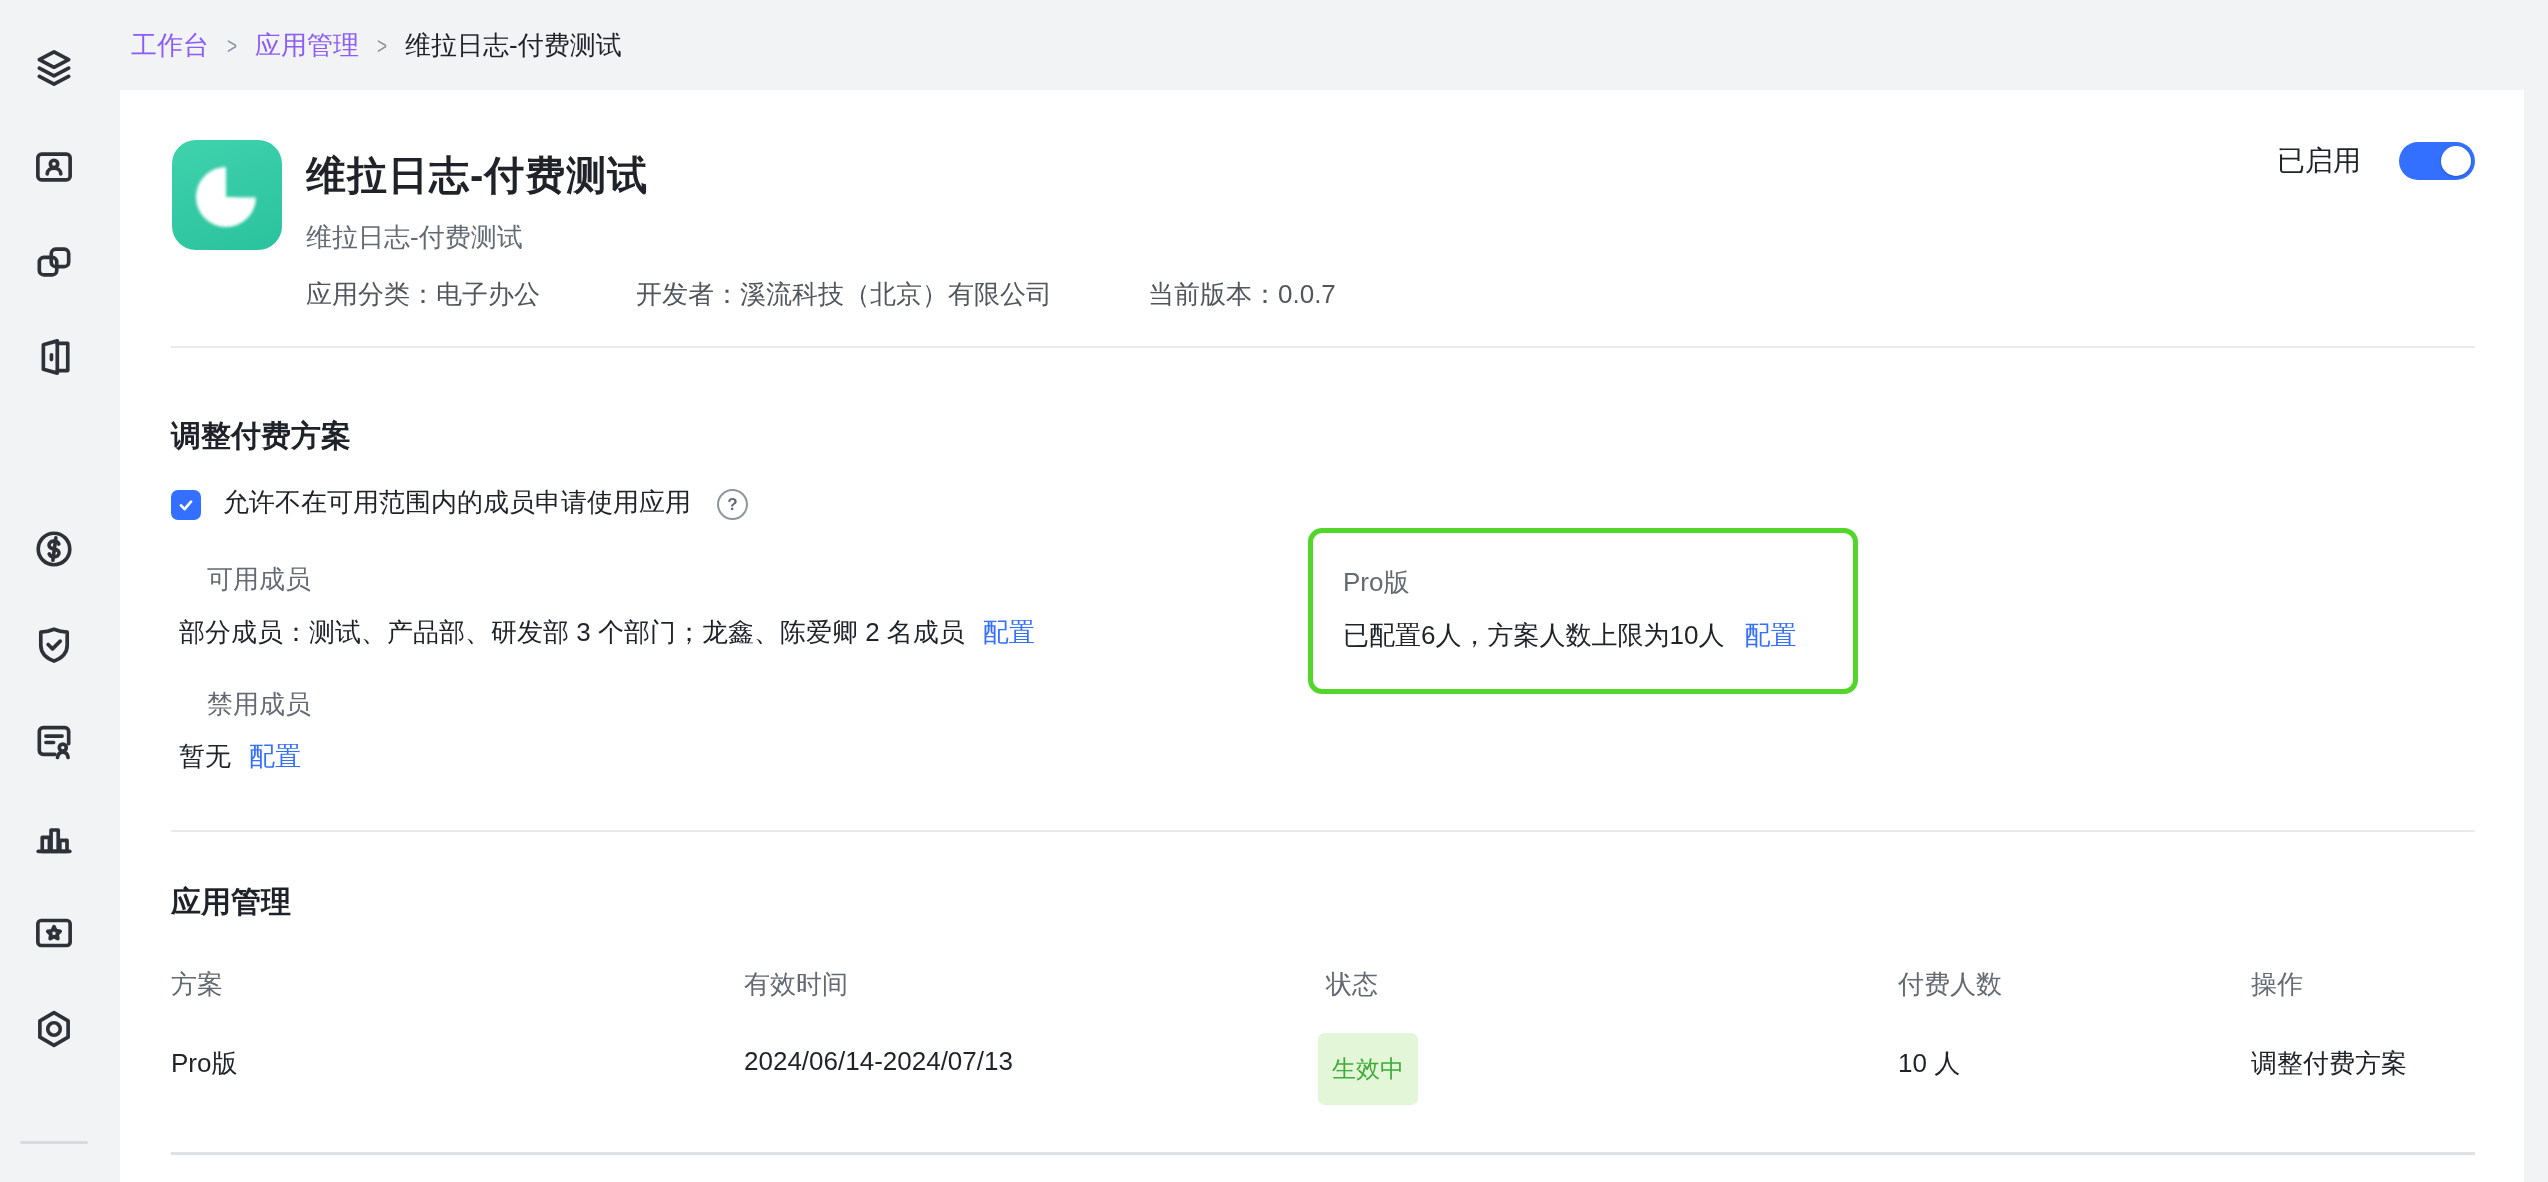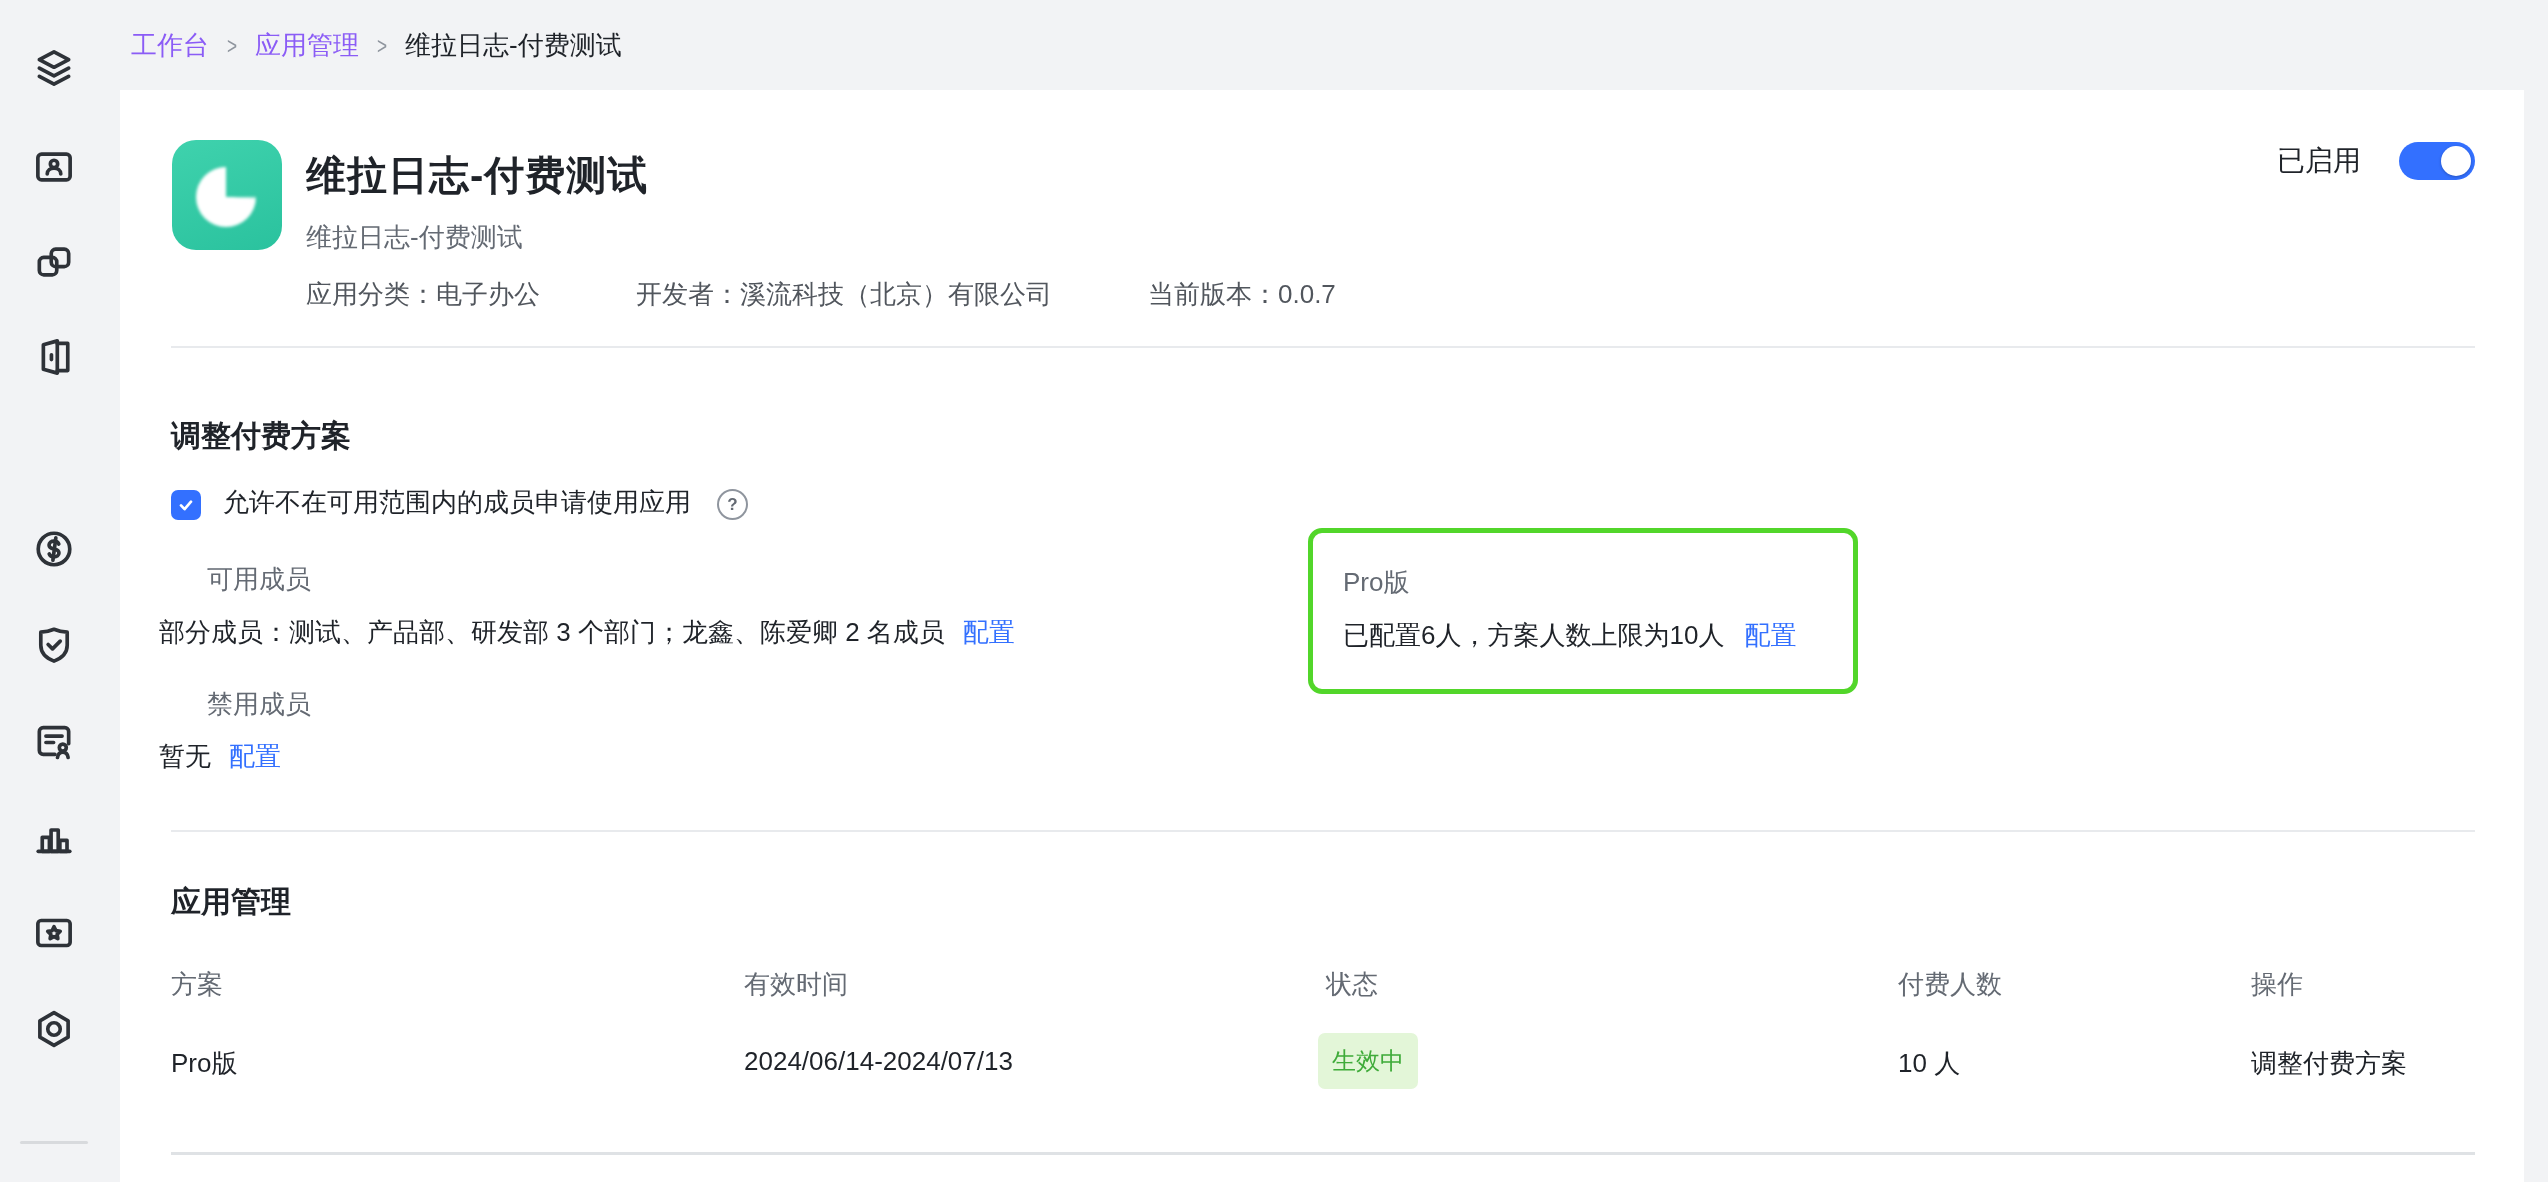--- a/index.html
+++ b/index.html
@@ -42,33 +42,33 @@
     box-shadow:0 1px 3px rgba(0,0,0,.25);}
   
   .sec-heading{position:absolute;left:51px;font-size:30px;font-weight:700;color:#1f2329;}
   .check-row{position:absolute;left:51px;top:395px;display:flex;align-items:flex-end;gap:22px;}
   .checkbox{width:30px;height:30px;border-radius:7px;background:#3370ff;display:flex;align-items:center;justify-content:center;cursor:pointer;flex:none;}
   .checkbox svg{width:20px;height:20px;}
   .check-label{font-size:26px;color:#1f2329;}
   .help-icon{width:27px;height:27px;border-radius:50%;border:2px solid #8f959e;color:#646a73;
     display:flex;align-items:center;justify-content:center;font-size:17px;font-weight:700;margin-left:4px;cursor:pointer;flex:none;}
   .field-label{position:absolute;left:51px;font-size:26px;color:#646a73;margin-left:36px;}
-  .field-row{position:absolute;left:39px;display:flex;align-items:center;gap:18px;font-size:26px;color:#1f2329;}
+  .field-row{position:absolute;left:59px;display:flex;align-items:center;gap:18px;font-size:26px;color:#1f2329;}
   .link{color:#3370ff;cursor:pointer;}
   .plan-box{position:absolute;left:1188px;top:438px;width:550px;height:166px;box-sizing:border-box;
     border:5px solid #52d62a;border-radius:14px;background:#fff;}
   .plan-box .plan-name{position:absolute;left:30px;top:32px;font-size:26px;color:#646a73;}
   .plan-box .plan-usage{position:absolute;left:30px;top:85px;display:flex;gap:20px;font-size:26px;color:#1f2329;}
   
   .tcol{position:absolute;font-size:26px;white-space:nowrap;}
   .c1{left:51px;} .c2{left:624px;} .c3{left:1206px;} .c4{left:1778px;} .c5{left:2131px;}
   .thead{top:877px;color:#646a73;}
   .trow{top:956px;color:#1f2329;}
   .badge{position:absolute;left:1198px;top:943px;background:#e3f6d8;color:#3fab3a;font-size:24px;
-    padding:16px 14px;border-radius:7px;line-height:1;}
+    padding:24px 14px;border-radius:7px;line-height:1;}
 </style>
 </head>
 <body>
 
 <div class="sidebar">
   <div class="sb-icon" style="top:46px">
     <svg viewBox="0 0 24 24">
         <path d="M12 3.2 20 7.4 12 11.6 4 7.4Z"></path>
         <path d="M20 12.1 12 16.3 4 12.1"></path>
         <path d="M20 16.6 12 20.8 4 16.6"></path>

